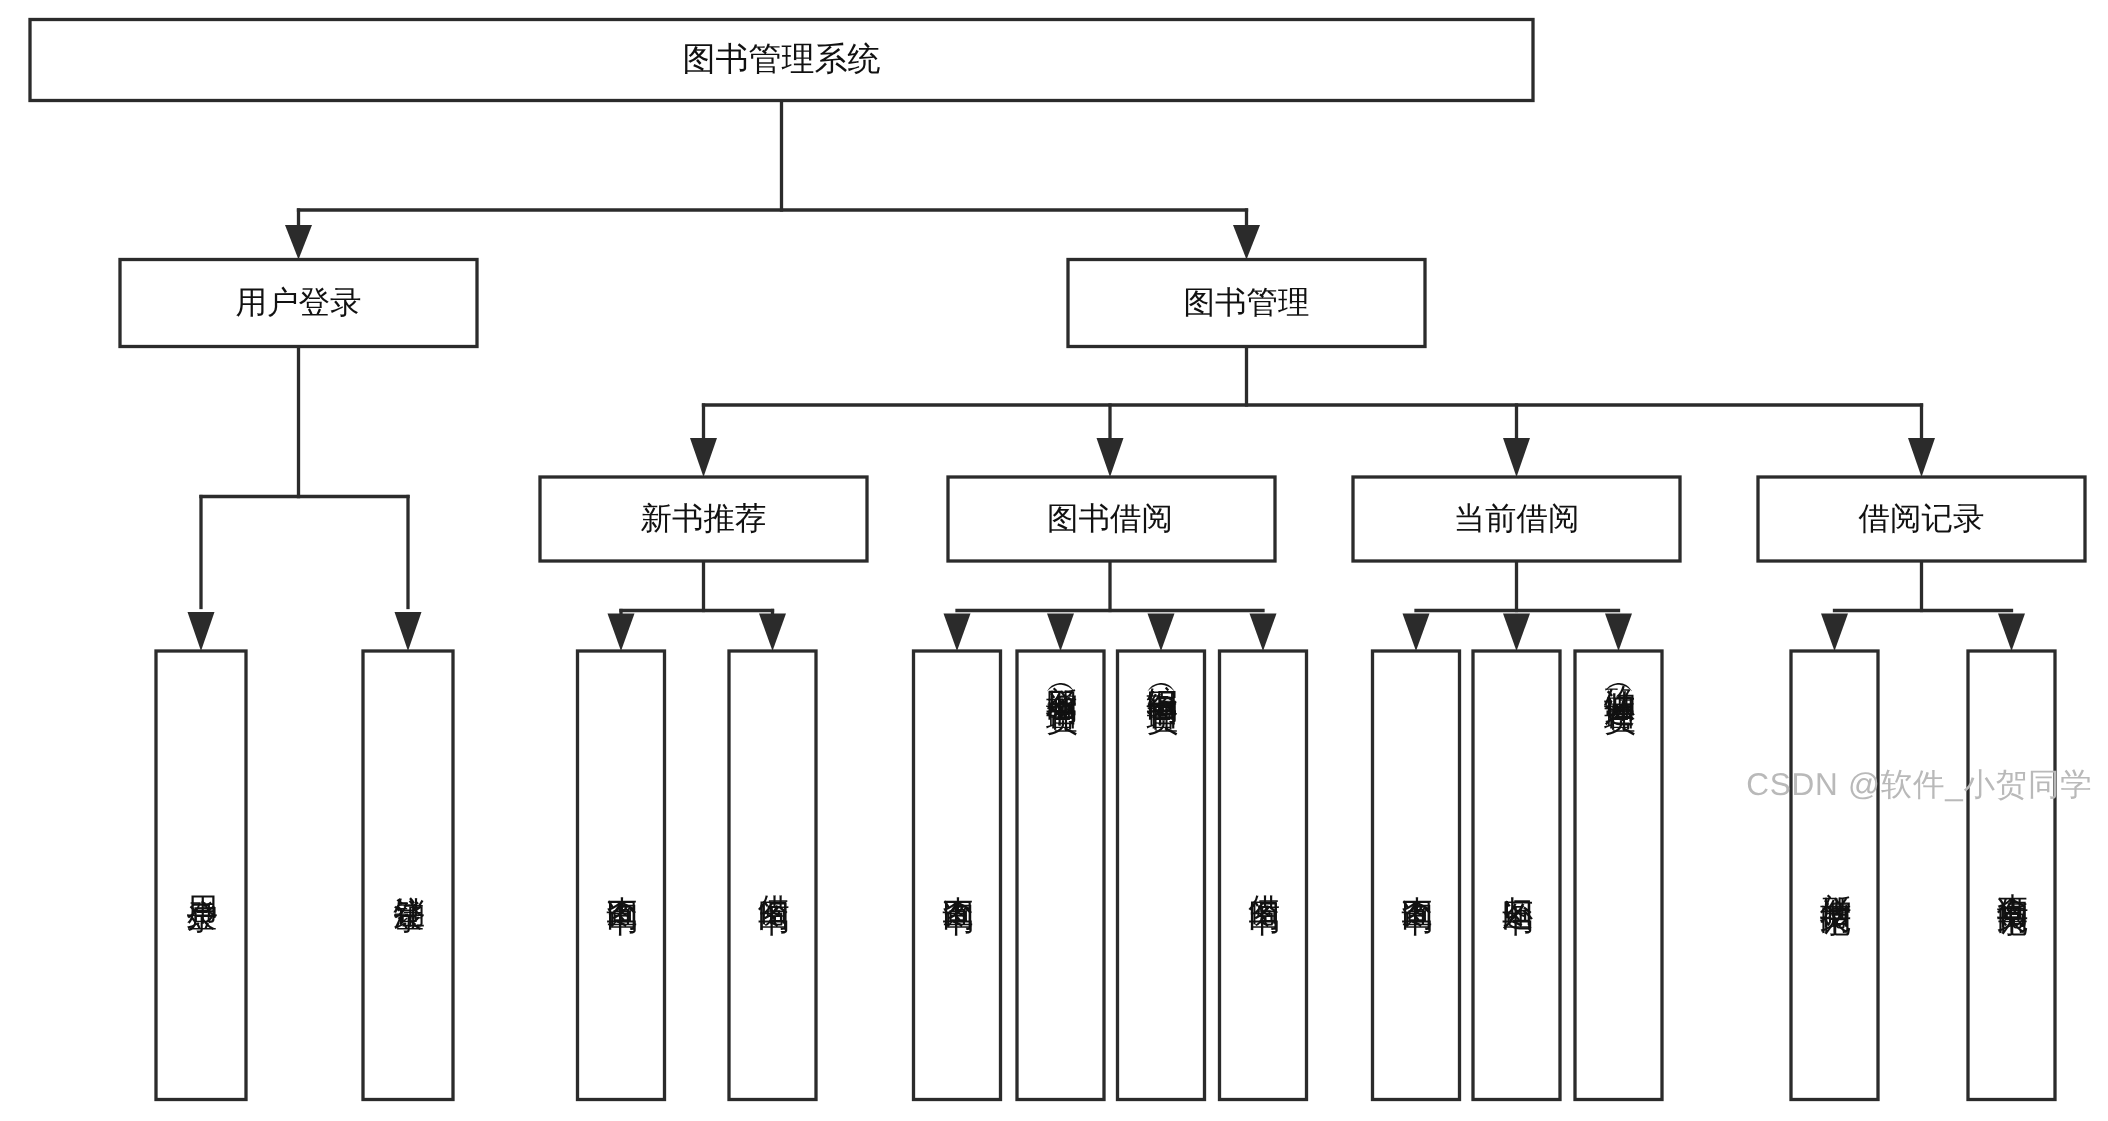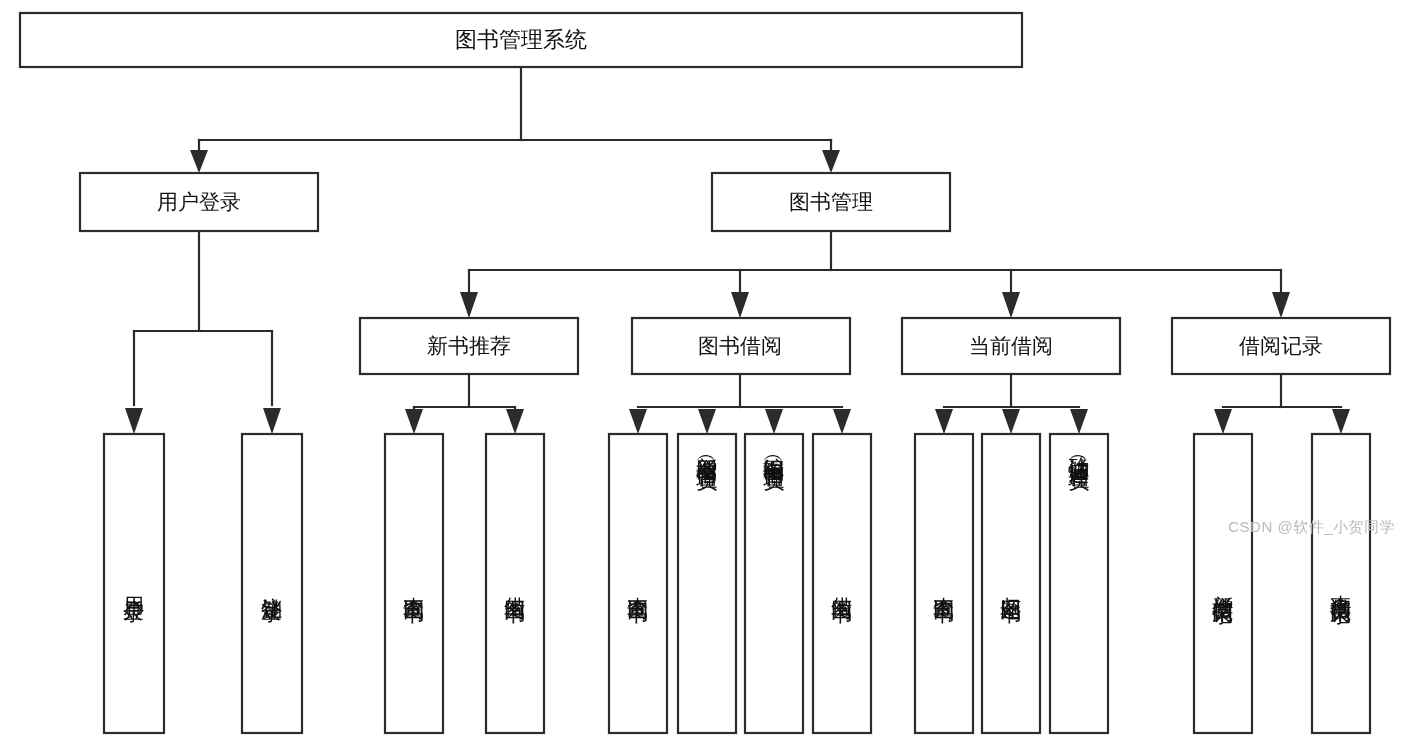--- a/index.html
+++ b/index.html
@@ -68,21 +68,21 @@
     text-orientation: upright;
     letter-spacing: 2px;
     white-space: nowrap;
     text-align: center;
   }
   .watermark {
     position: absolute;
     right: 10px;
     bottom: 6px;
     font-family: "Liberation Sans", "DejaVu Sans", sans-serif;
-    font-size: 15px;
+    font-size: 21px;
     color: #b9b9b9;
     letter-spacing: 0.5px;
     white-space: nowrap;
   }
 </style>
 </head>
 <body>
 
 <div id="diagram-root">
 

